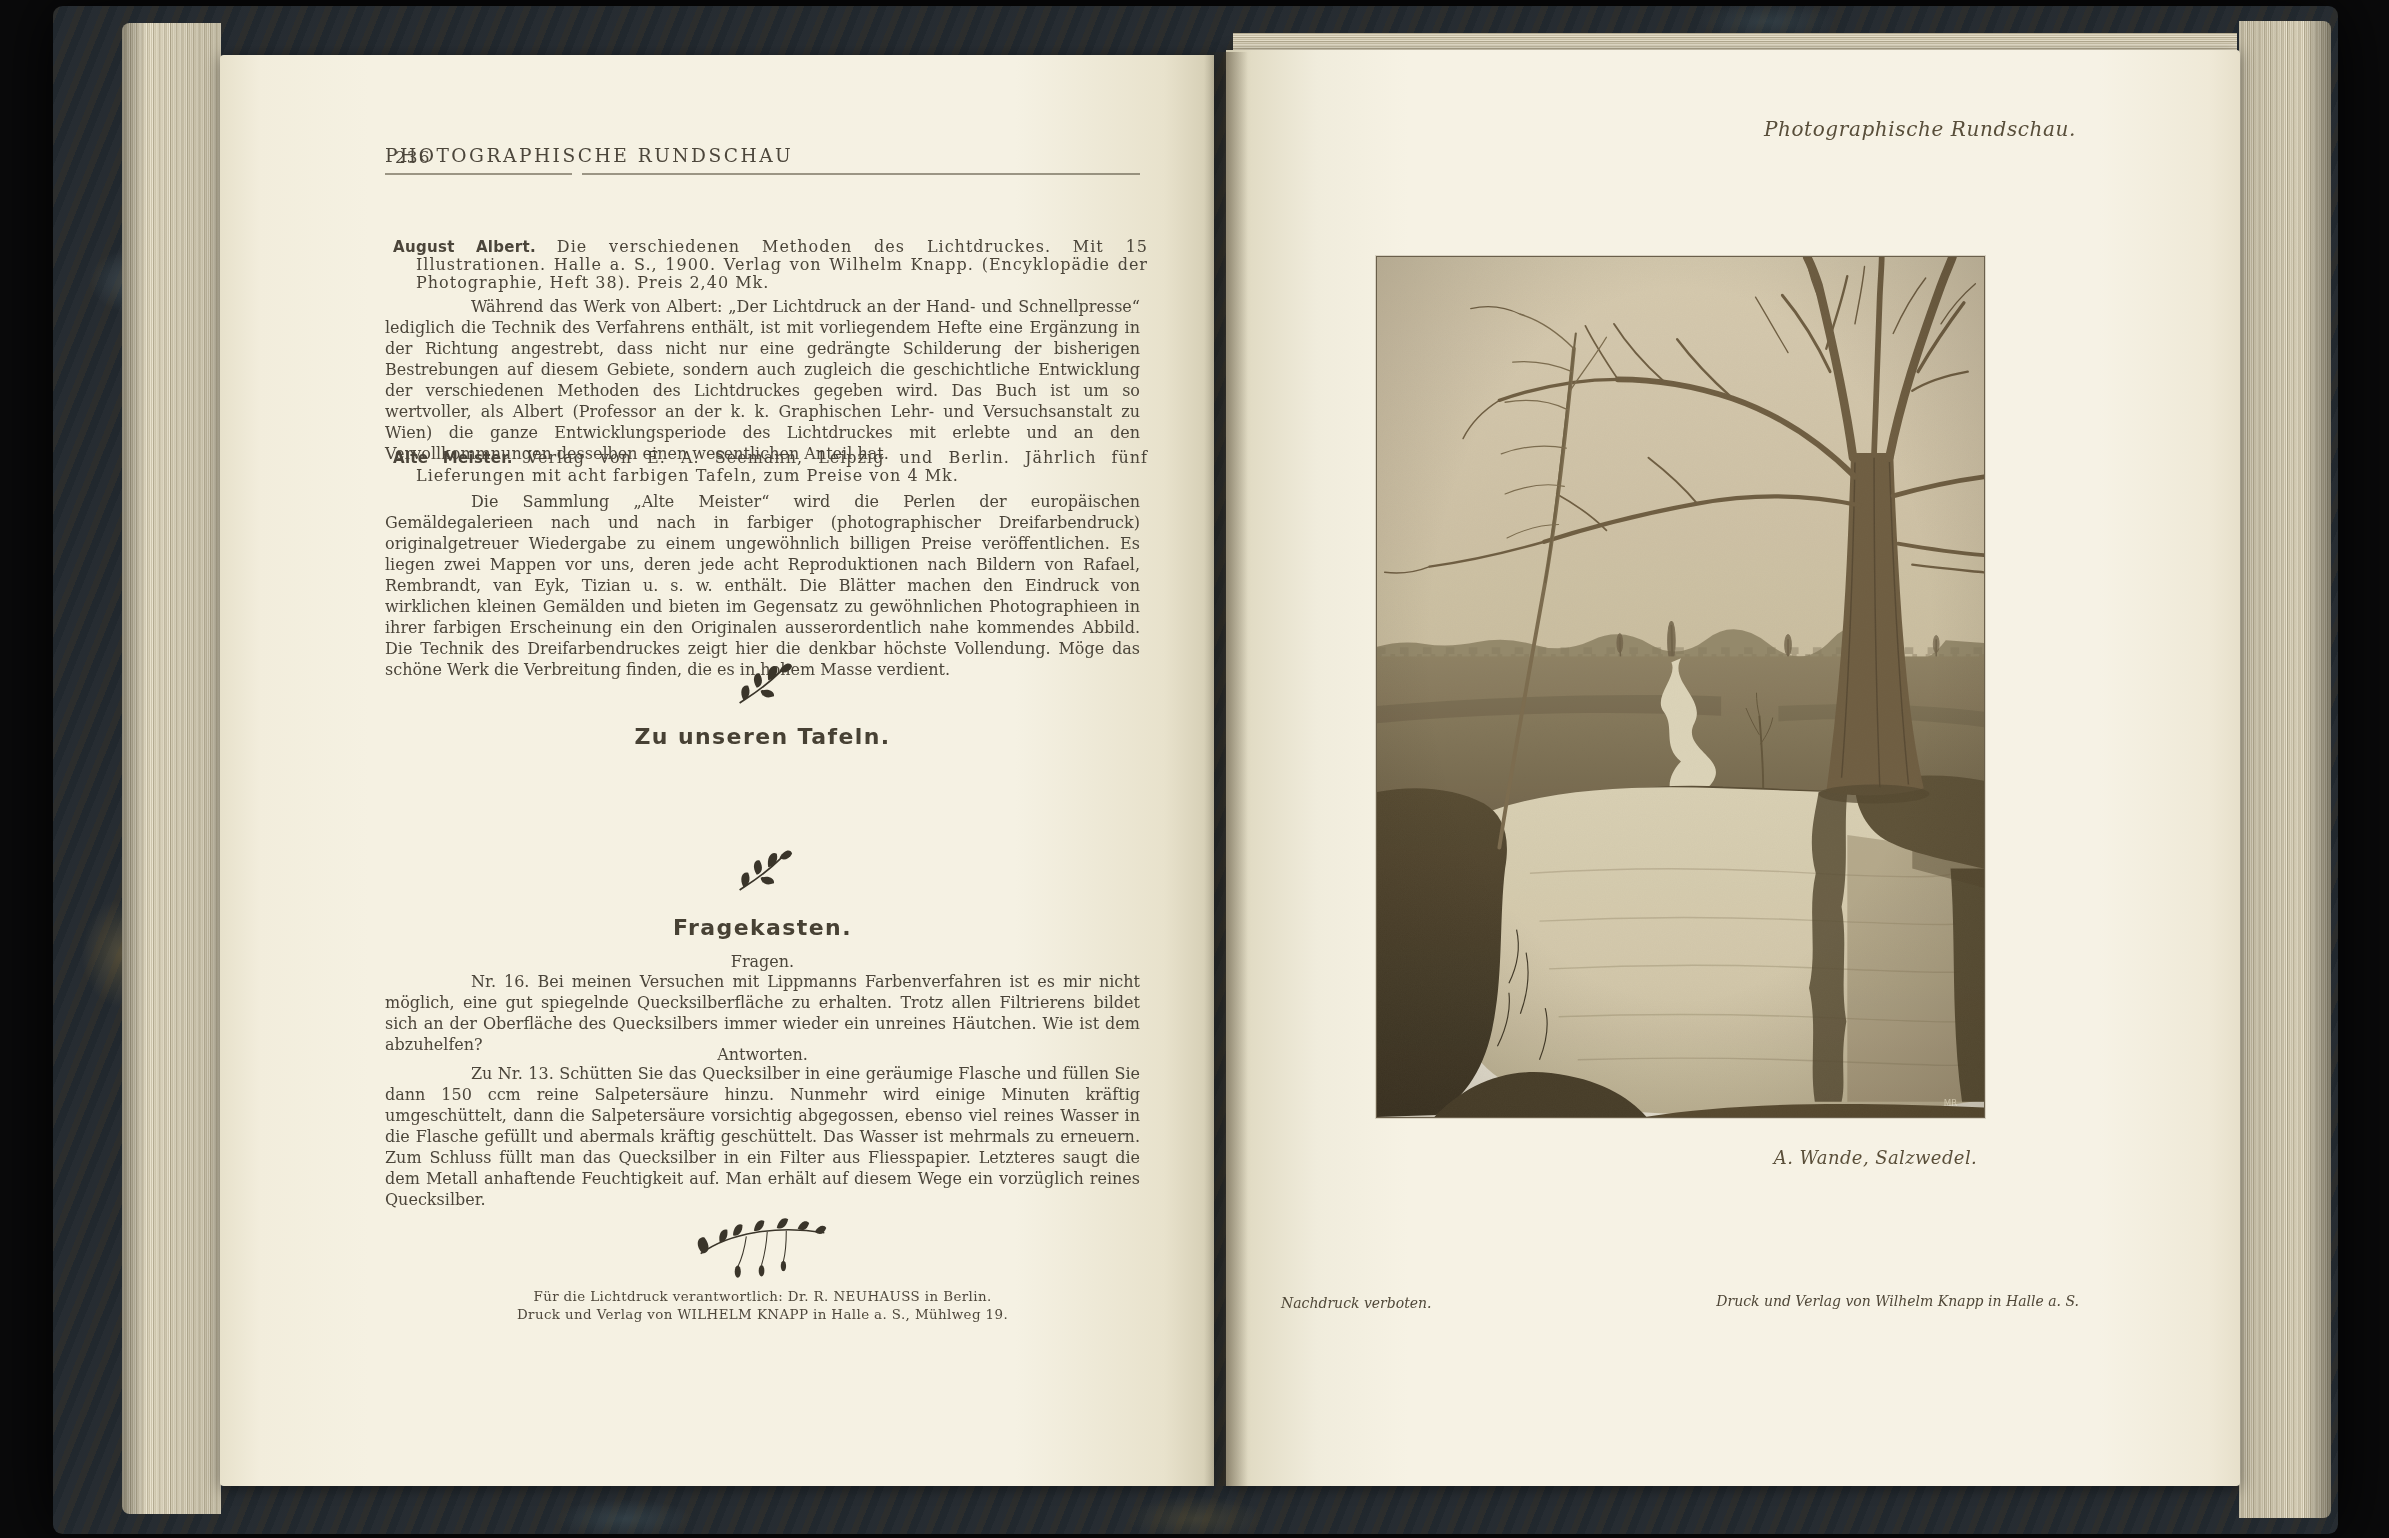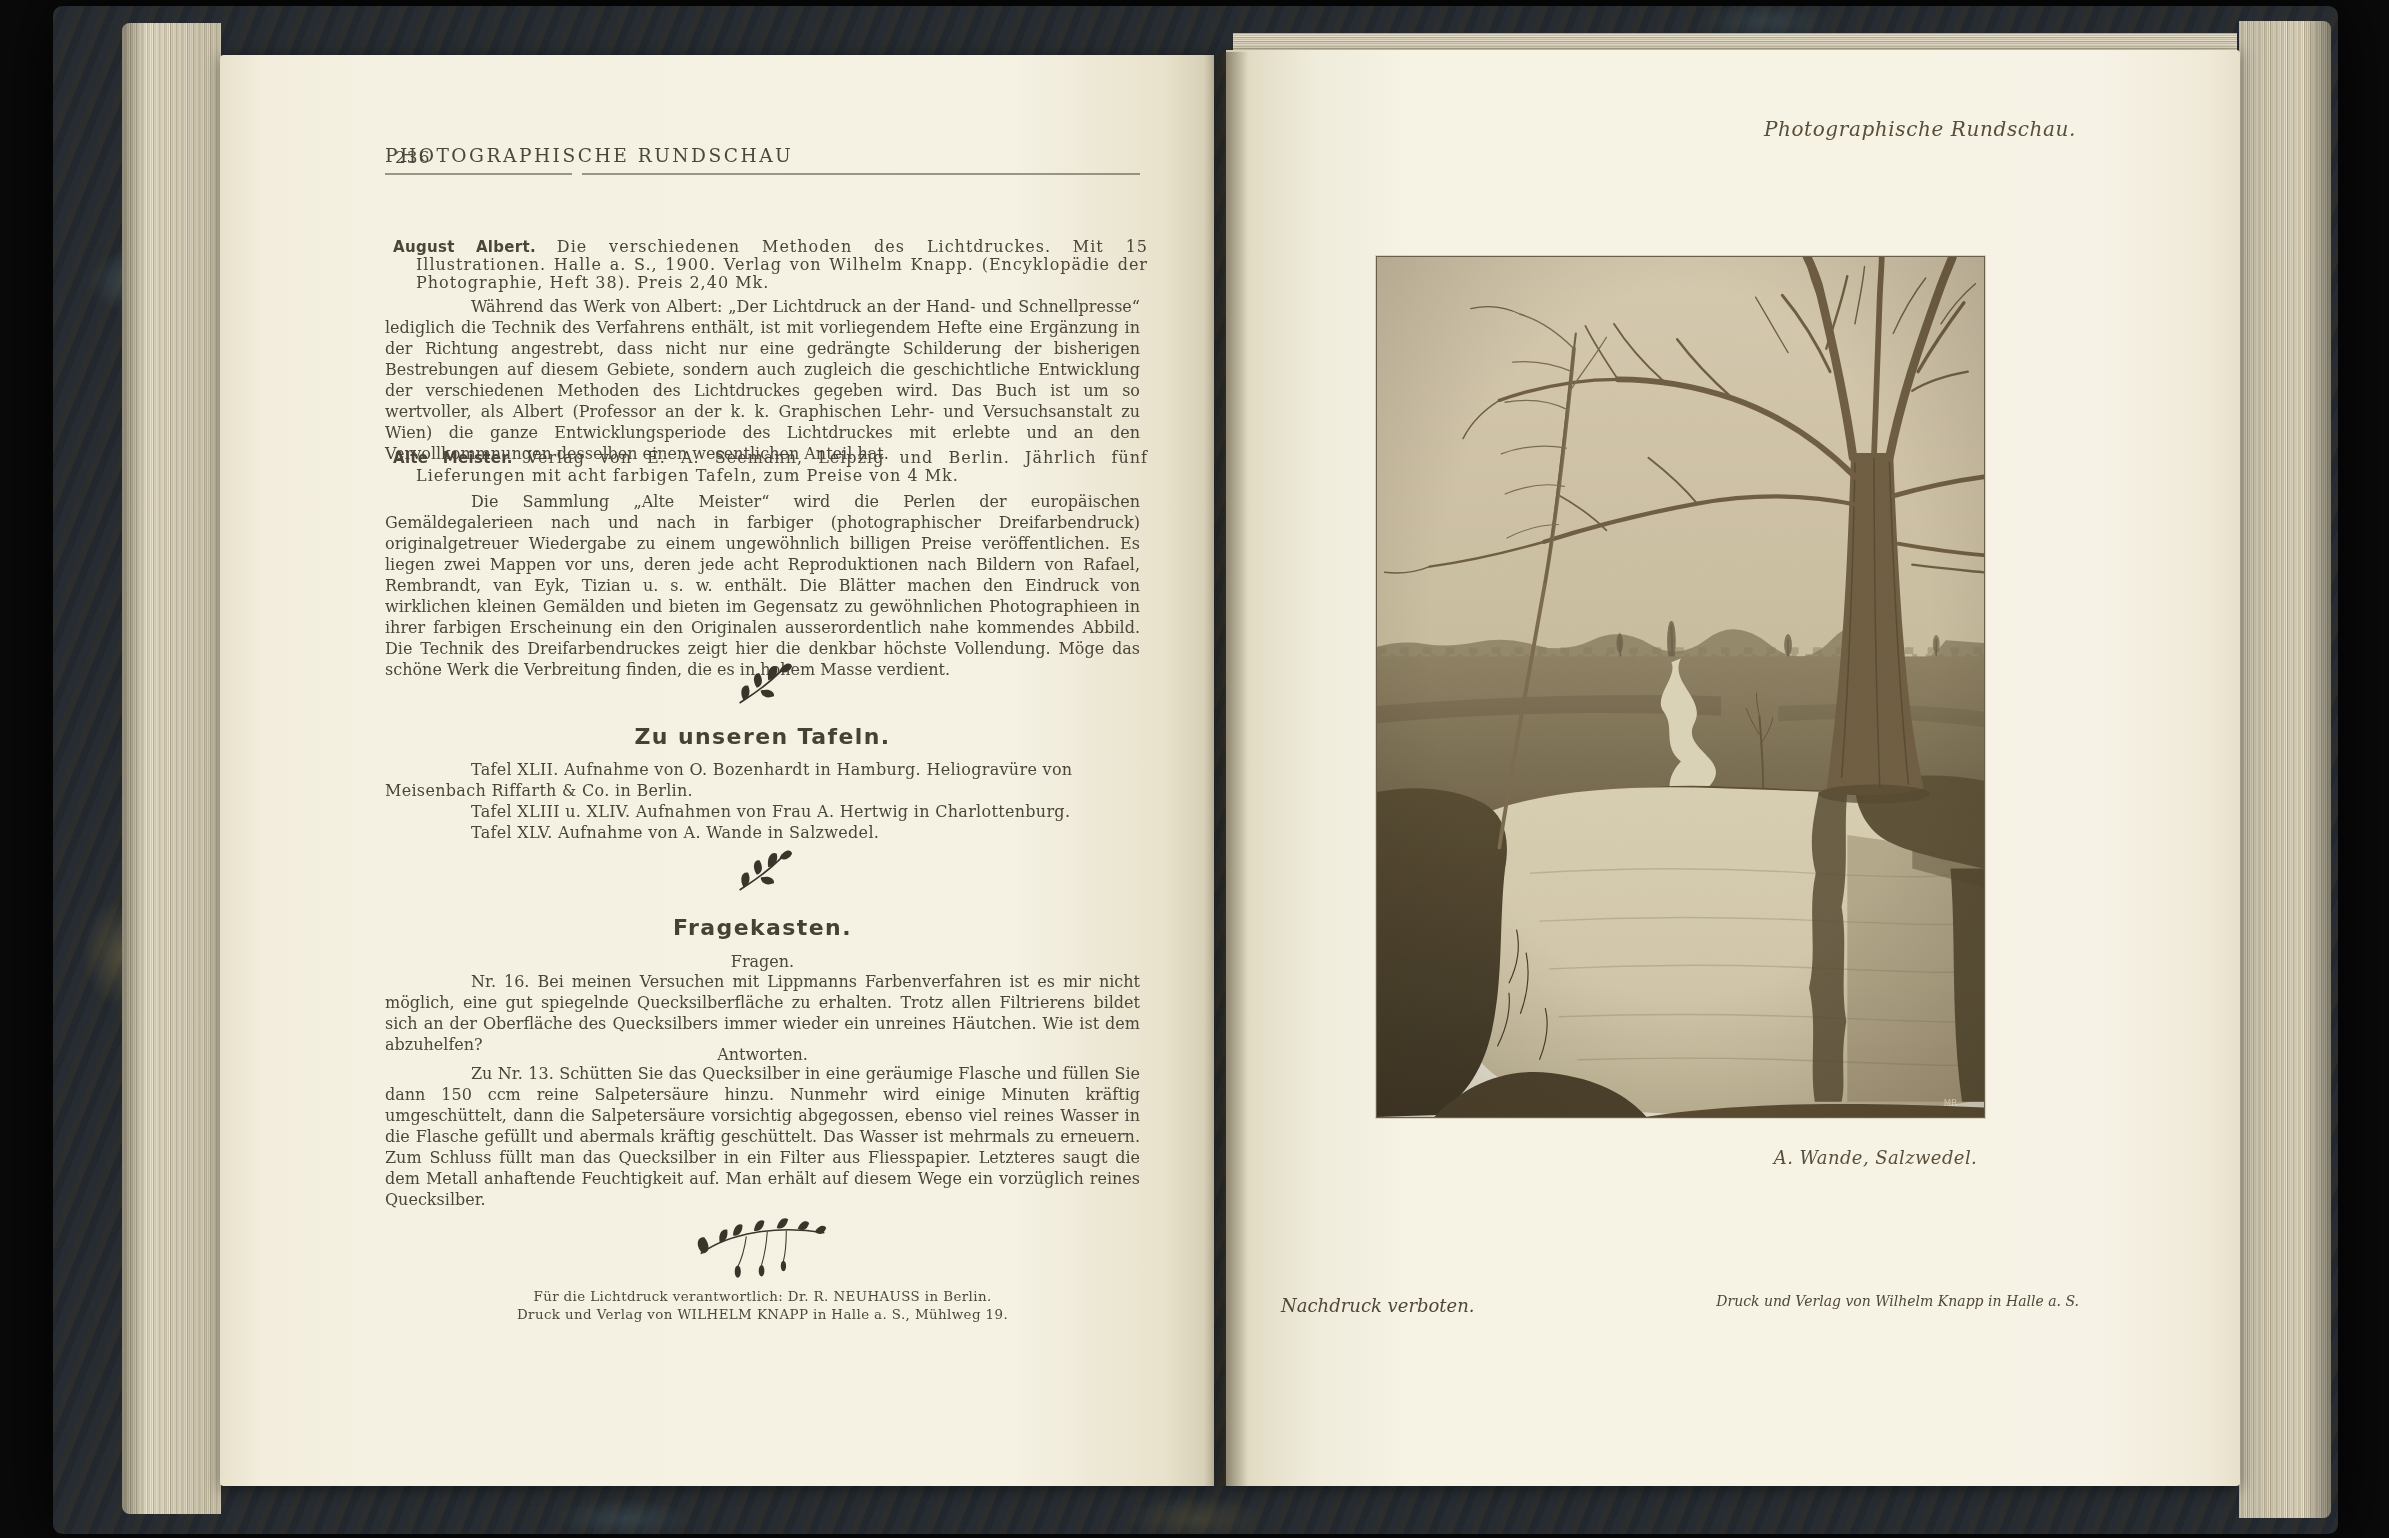--- a/index.html
+++ b/index.html
@@ -71,21 +71,21 @@
     line-height:17.7px;color:#4e473b;letter-spacing:0.4px;}
 
   
   .page-right > div, .page-right > figure{position:absolute;}
   .rp-runtitle{right:164px;top:67px;font-style:italic;font-size:20px;color:#584e3a;letter-spacing:0.6px;}
   .plate{left:150px;top:206px;width:607px;height:860px;margin:0;border:1px solid #6a5f4b;
     box-shadow:0 0 0 1px rgba(130,120,95,.25);}
   .plate svg{display:block;width:607px;height:860px;}
   .caption{left:449px;top:1097px;width:401px;text-align:center;font-style:italic;
     font-size:18px;color:#5a4f3a;letter-spacing:0.4px;}
-  .foot-left{left:55px;top:1245px;font-style:italic;font-size:18px;color:#4f4738;text-align:right;}
+  .foot-left{left:55px;top:1245px;font-style:italic;font-size:14px;color:#4f4738;text-align:right;}
   .foot-right{right:161px;top:1243px;font-style:italic;font-size:14px;color:#4f4738;}
 </style>
 </head>
 <body>
 
 <div class="scene">
 
   <div class="cover"></div>
   <div class="stack stack-left"></div>
   <div class="stack stack-right"></div>
@@ -115,25 +115,20 @@
           <path d="M38 22 C36 11 42 5 47 8 C49 16 44 22 38 22 Z"></path>
           <path d="M26 30 C20 21 24 13 29 15 C33 22 32 28 26 30 Z"></path>
           <path d="M30 33 C39 30 45 34 44 39 C36 42 31 39 30 33 Z"></path>
           <path d="M12 43 C7 34 11 26 17 28 C20 35 18 41 12 43 Z"></path>
         </g>
       </svg>
     </div>
 
     <h2 class="h-main" style="top:669px">Zu unseren Tafeln.</h2>
 
-    <div class="tafeln">
-      <p>Tafel XLII. Aufnahme von O. Bozenhardt in Hamburg. Heliogravüre von Meisenbach Riffarth &amp; Co. in Berlin.</p>
-      <p>Tafel XLIII u. XLIV. Aufnahmen von Frau A. Hertwig in Charlottenburg.</p>
-      <p>Tafel XLV. Aufnahme von A. Wande in Salzwedel.</p>
-    </div>
 
     <div class="ornament" style="top:791px">
       <svg width="61" height="48" viewBox="0 0 64 50">
         <path d="M8 46 C20 38 34 30 52 12" stroke="#3a352a" stroke-width="1.8" fill="none"></path>
         <g fill="#3a352a">
           <path d="M50 12 C55 3 62 3 63 8 C60 14 53 16 50 12 Z"></path>
           <path d="M38 22 C36 11 42 5 47 8 C49 16 44 22 38 22 Z"></path>
           <path d="M26 30 C20 21 24 13 29 15 C33 22 32 28 26 30 Z"></path>
           <path d="M30 33 C39 30 45 34 44 39 C36 42 31 39 30 33 Z"></path>
           <path d="M12 43 C7 34 11 26 17 28 C20 35 18 41 12 43 Z"></path>

